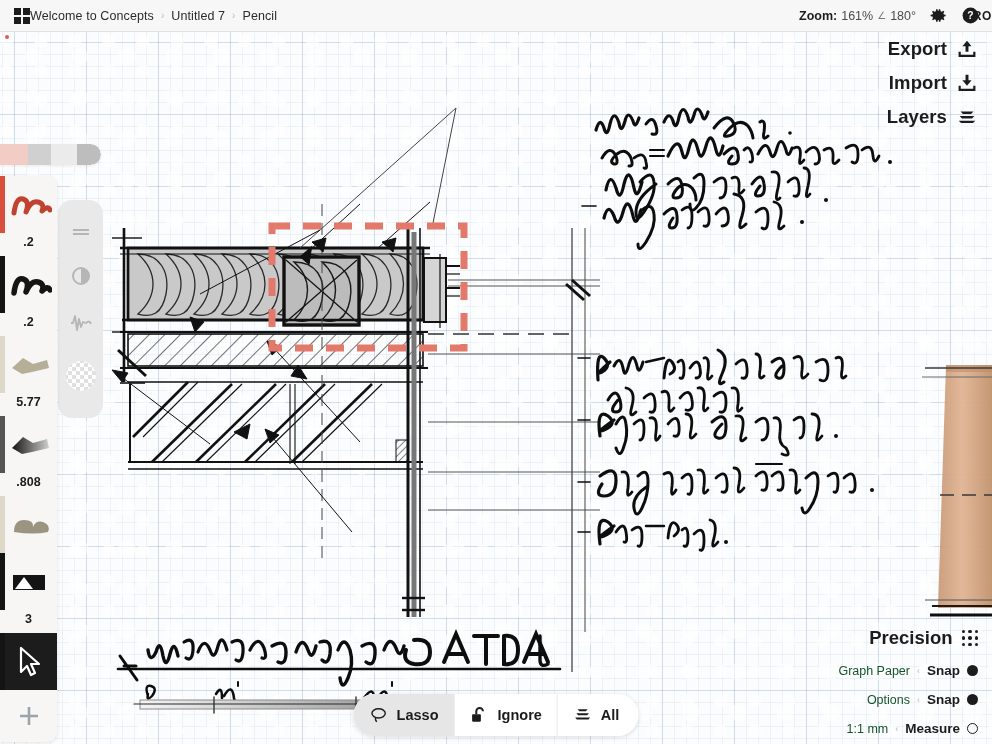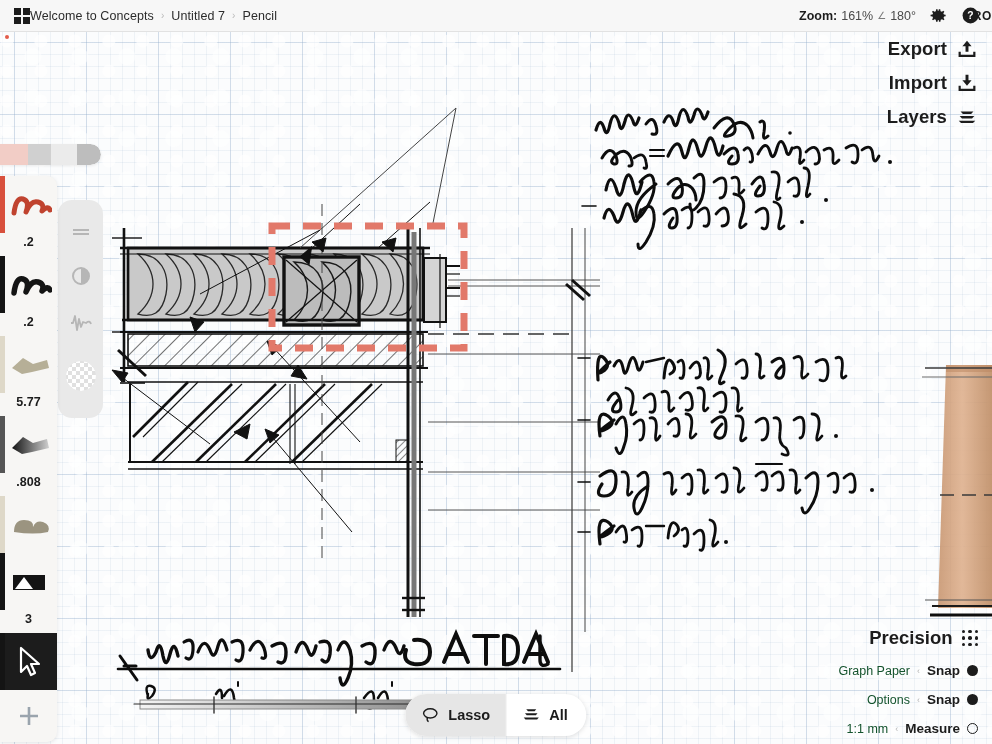--- a/index.html
+++ b/index.html
@@ -534,20 +534,27 @@
   <div id="bottom-bar">
     <div class="bb-item active">
       <svg width="20" height="20" viewBox="0 0 24 24">
         <ellipse cx="12" cy="10" rx="8" ry="5.5" fill="none" stroke="#1c1c1c" stroke-width="1.7"></ellipse>
         <path d="M8.5 14.6 q-1 4 1.5 5.4" fill="none" stroke="#1c1c1c" stroke-width="1.7"></path>
       </svg>
       <span class="bb-label">Lasso</span>
     </div>
     <div class="bb-item">
       <svg width="20" height="20" viewBox="0 0 24 24">
+        <path d="M8 11V7.5a4 4 0 018 0" fill="none" stroke="#1c1c1c" stroke-width="2.4"></path>
+        <rect x="3" y="11" width="10.5" height="9" rx="1" fill="#1c1c1c"></rect>
+      </svg>
+      <span class="bb-label">Ignore</span>
+    </div>
+    <div class="bb-item">
+      <svg width="20" height="20" viewBox="0 0 24 24">
         <path d="M6 5h12l-2 2.4H8Z" fill="#1c1c1c"></path>
         <path d="M4.5 10h15l-2 2.4H6.5Z" fill="#1c1c1c"></path>
         <path d="M3 15h18l-2 2.4H5Z" fill="#1c1c1c"></path>
       </svg>
       <span class="bb-label">All</span>
     </div>
   </div>
 
   <div id="tool-slider">
     <div class="sl-seg" style="width:28px;background:#f2cdc6"></div>

